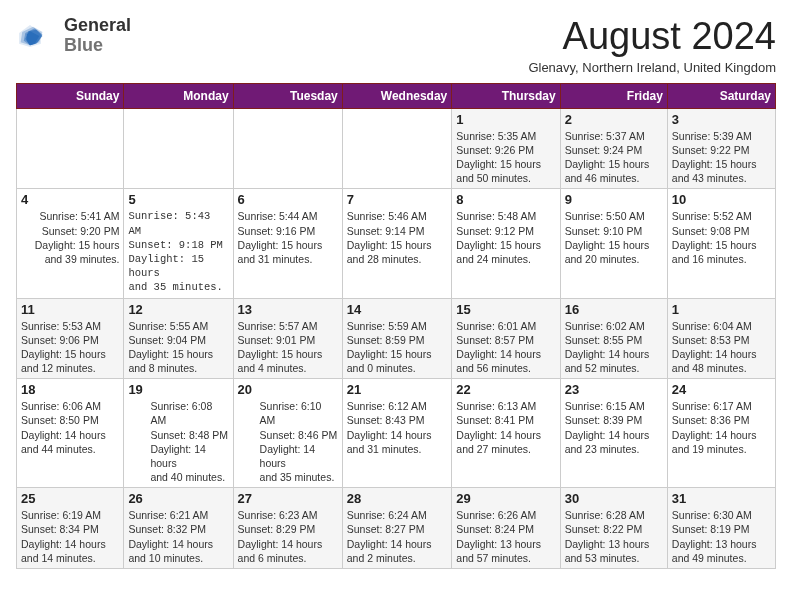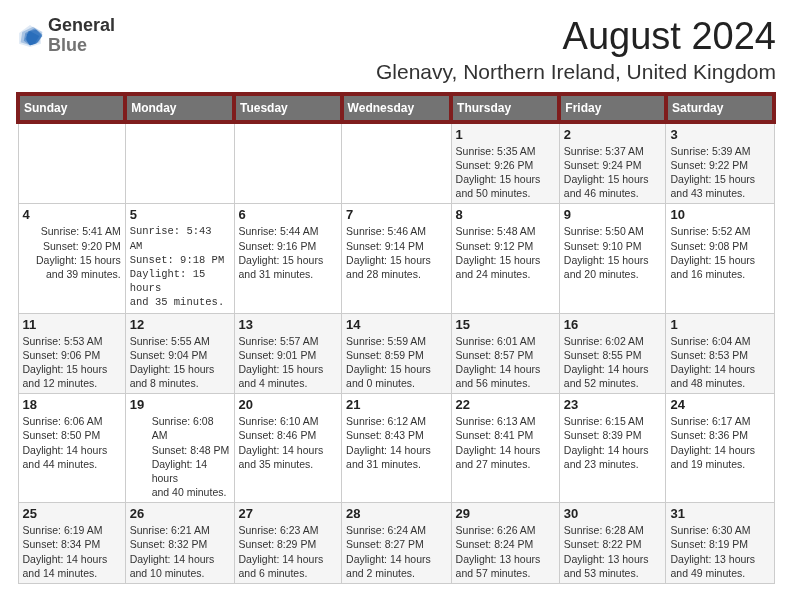--- a/index.html
+++ b/index.html
@@ -15,21 +15,21 @@
     }
     .header-row {
       display: flex;
       align-items: flex-start;
       justify-content: space-between;
       margin-bottom: 4px;
     }
     .logo {
       display: flex;
       align-items: center;
-      gap: 4px;
+      gap: 20px;
     }
     .logo-text {
       font-size: 18px;
       font-weight: bold;
       line-height: 1.1;
     }
     .logo-text .general { color: #333; }
     .logo-text .blue { color: #737373; }
     .logo-icon {
       width: 28px;
@@ -38,38 +38,38 @@
     .title-block {
       text-align: right;
     }
     .month-title {
       font-size: 38px;
       font-weight: normal;
       color: #222;
       line-height: 1.1;
     }
     .location {
-      font-size: 21px;
+      font-size: 13px;
       color: #333;
       margin-top: 2px;
     }
     .calendar {
       width: 100%;
       border-collapse: collapse;
       margin-top: 8px;
       font-size: 11px;
     }
     .calendar thead th {
-      background: #737373;
+      background: #701a75;
       color: #fff;
       padding: 5px 4px;
-      text-align: left;
+      text-align: right;
       font-size: 12px;
       font-weight: bold;
-      border: 4px solid #7f1d1d;
+      border: 1px solid #7f1d1d;
     }
     .calendar tbody td {
       border: 1px solid #ccc;
       vertical-align: top;
       padding: 3px 4px;
       width: 113px;
       min-height: 70px;
     }
     .calendar tbody tr:nth-child(odd) td {
       background: #f5f5f5;
@@ -268,21 +268,21 @@
           </td>
           <td>
             <span class="day-num">19</span>
             <div class="day-info" style="white-space: pre-line; margin-left: 22px;">Sunrise: 6:08 AM
 Sunset: 8:48 PM
 Daylight: 14 hours
 and 40 minutes.</div>
           </td>
           <td>
             <span class="day-num">20</span>
-            <div class="day-info" style="white-space: pre-line;">Sunrise: 6:10 AM
+            <div class="day-info" style="white-space: pre-line; margin-left: 22px;">Sunrise: 6:10 AM
 Sunset: 8:46 PM
 Daylight: 14 hours
 and 35 minutes.</div>
           </td>
           <td>
             <span class="day-num">21</span>
             <div class="day-info" style="white-space: pre-line;">Sunrise: 6:12 AM
 Sunset: 8:43 PM
 Daylight: 14 hours
 and 31 minutes.</div>

